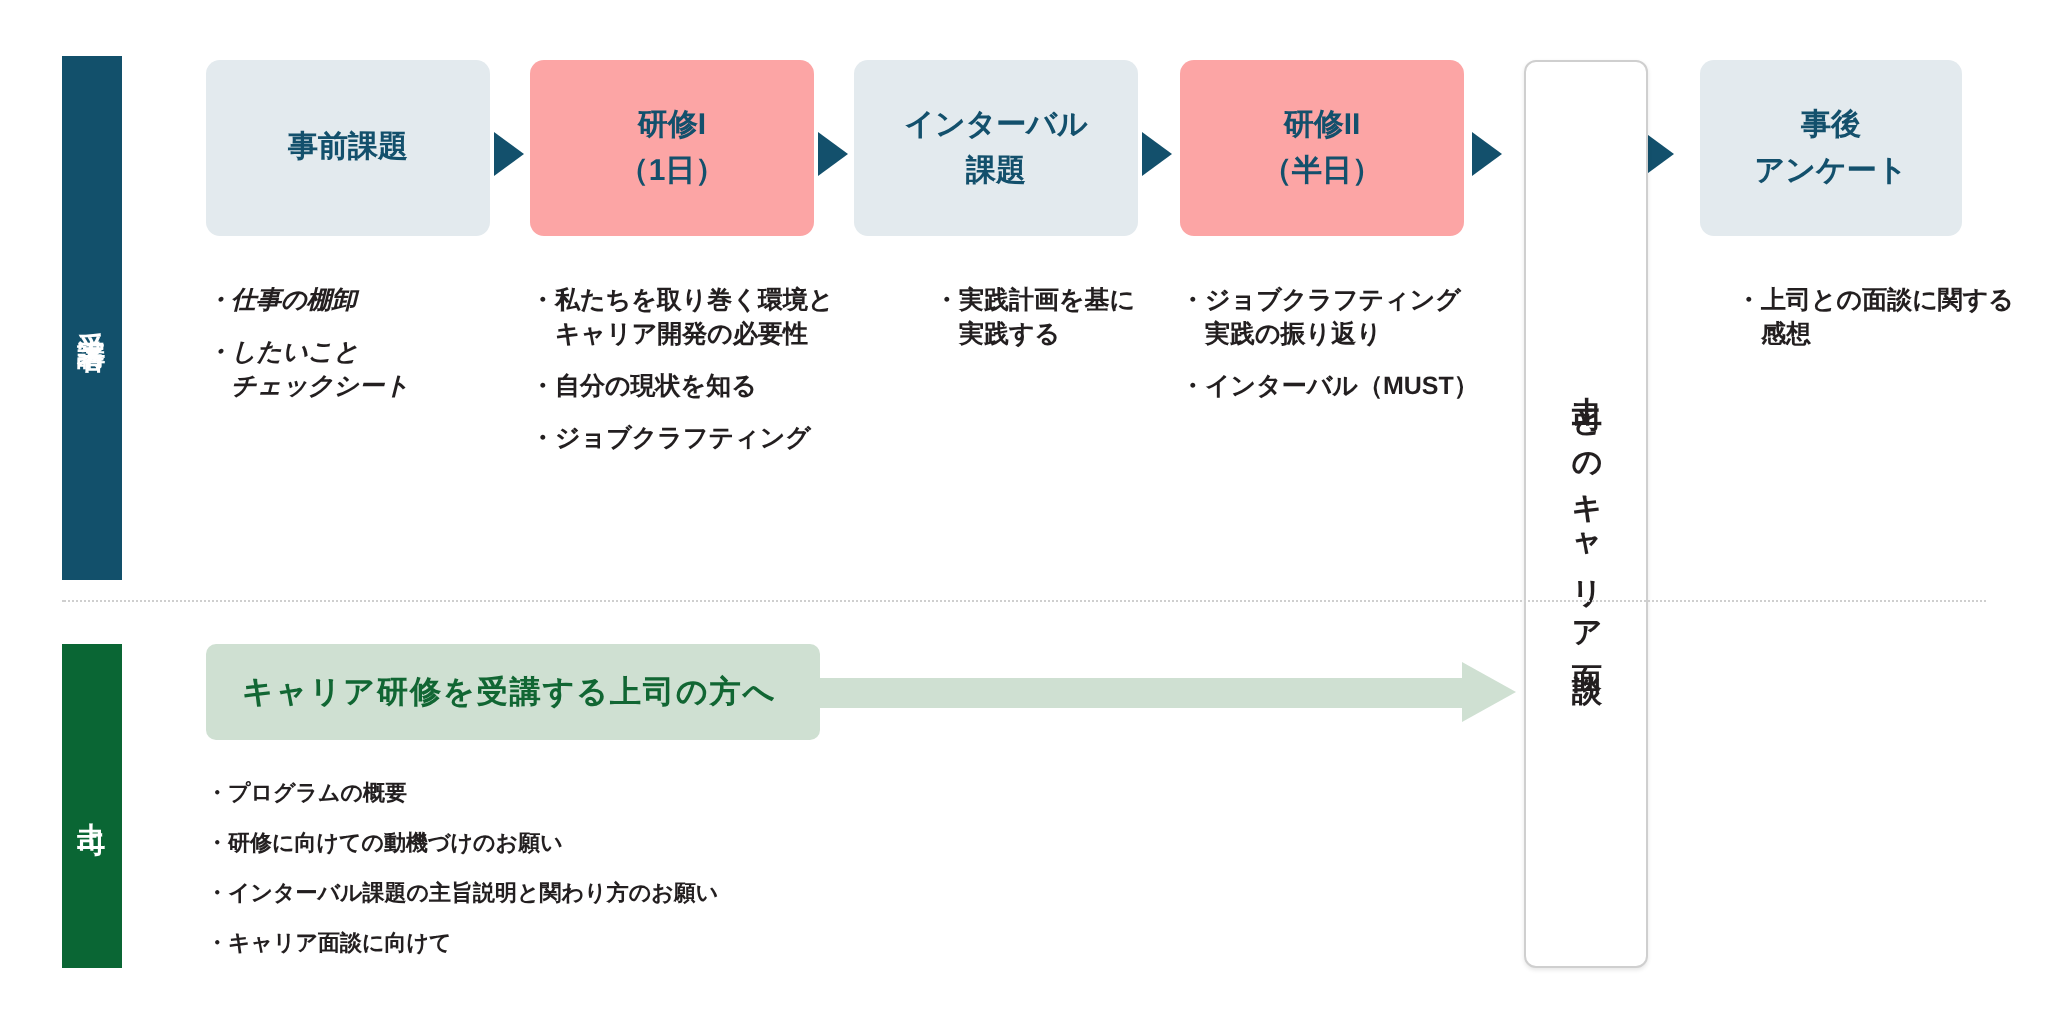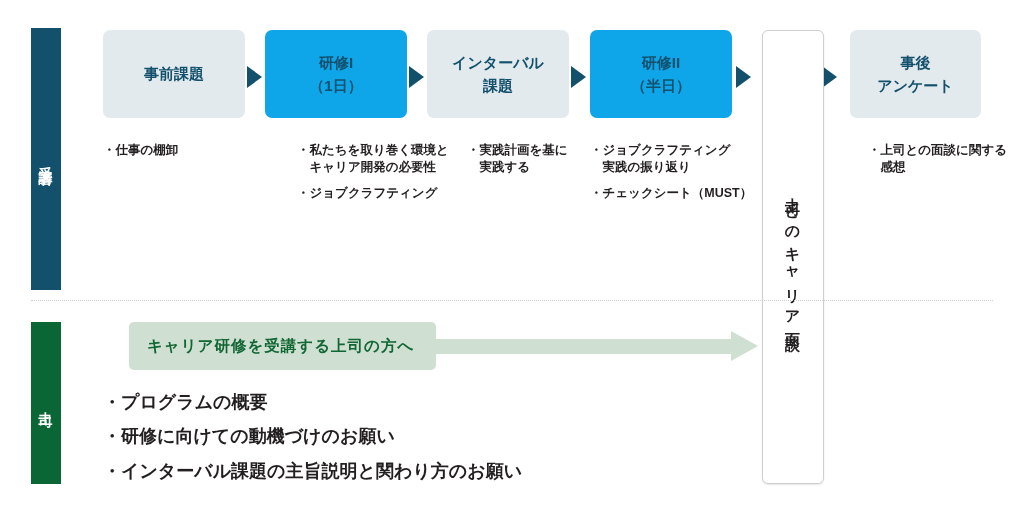--- a/index.html
+++ b/index.html
@@ -58,21 +58,21 @@
     align-items: center;
     justify-content: center;
     font-weight: bold;
     font-size: 15px;
     color: #13506c;
     line-height: 1.55;
     text-align: center;
     box-sizing: border-box;
   }
   .flow-box.tone-light { background: #e3eaee; }
-  .flow-box.tone-dark  { background: #0ea5e9; }
+  .flow-box.tone-dark  { background: #fca5a5; }
 
   .flow-arrow {
     position: absolute;
     top: 66px;
     width: 0; height: 0;
     border-top: 11px solid transparent;
     border-bottom: 11px solid transparent;
     border-left: 15px solid #13506c;
   }
 
@@ -137,42 +137,41 @@
     background: #cfe0d2;
     border-radius: 5px;
     display: flex;
     align-items: center;
     padding-left: 18px;
     box-sizing: border-box;
     font-weight: bold;
     font-size: 15.5px;
     letter-spacing: 1px;
     color: #116633;
-    margin-left: 26px;
   }
   .banner-shaft {
     position: absolute;
     left: 300px; top: 17px;
     width: 330px; height: 15px;
     background: #cfe0d2;
   }
   .banner-head {
     position: absolute;
     left: 628px; top: 9px;
     width: 0; height: 0;
     border-top: 15px solid transparent;
     border-bottom: 15px solid transparent;
     border-left: 27px solid #cfe0d2;
   }
 
   
   .bottom-bullets {
     position: absolute;
     left: 103px; top: 390px;
-    font-size: 18px;
+    font-size: 11px;
     font-weight: bold;
     color: #231f20;
     line-height: 1.35;
   }
   .bottom-bullets .bullet-item { margin-bottom: 10px; }
   .bottom-bullets .bullet-item:last-child { margin-bottom: 0; }
 </style>
 </head>
 <body>
 
@@ -203,36 +202,39 @@
       </div>
       <div class="flow-box tone-light" style="left: 850px; width: 131px;">
         <div>事後</div>
         <div>アンケート</div>
       </div>
       <div class="flow-arrow" style="left: 247px; border-left-color: rgb(19, 80, 108);"></div>
       <div class="flow-arrow" style="left: 409px; border-left-color: rgb(19, 80, 108);"></div>
       <div class="flow-arrow" style="left: 571px; border-left-color: rgb(19, 80, 108);"></div>
       <div class="flow-arrow" style="left: 736px; border-left-color: rgb(19, 80, 108);"></div>
       <div class="flow-arrow" style="left: 822px; border-left-color: rgb(19, 80, 108);"></div>
-      <div class="bullet-col" style="left: 103px;">
+      <div class="bullet-col" style="left: 103px; font-style: italic;">
         <div class="bullet-item">・仕事の棚卸</div>
-      </div>
-      <div class="bullet-col" style="left: 265px; margin-left: 32px;">
+        <div class="bullet-item">・したいこと
+ 　チェックシート</div>
+      </div>
+      <div class="bullet-col" style="left: 265px;">
         <div class="bullet-item">・私たちを取り巻く環境と
  　キャリア開発の必要性</div>
+        <div class="bullet-item">・自分の現状を知る</div>
         <div class="bullet-item">・ジョブクラフティング</div>
       </div>
       <div class="bullet-col" style="left: 427px; margin-left: 40px;">
         <div class="bullet-item">・実践計画を基に
  　実践する</div>
       </div>
       <div class="bullet-col" style="left: 590px;">
         <div class="bullet-item">・ジョブクラフティング
  　実践の振り返り</div>
-        <div class="bullet-item">・チェックシート（MUST）</div>
+        <div class="bullet-item">・インターバル（MUST）</div>
       </div>
       <div class="bullet-col" style="left: 868px;">
         <div class="bullet-item">・上司との面談に関する
  　感想</div>
       </div>
     </div>
 
   <div class="interview-card">
     <span class="vtext">上司とのキャリア面談</span>
   </div>
@@ -244,15 +246,16 @@
     <div class="banner-head"></div>
     <div class="banner-box">
       <span>キャリア研修を受講する上司の方へ</span>
     </div>
   </div>
 
   <div class="bottom-bullets" id="supervisor-bullets">
       <div class="bullet-item">・プログラムの概要</div>
       <div class="bullet-item">・研修に向けての動機づけのお願い</div>
       <div class="bullet-item">・インターバル課題の主旨説明と関わり方のお願い</div>
+      <div class="bullet-item">・キャリア面談に向けて</div>
     </div>
 
 </div>
 
 </body></html>

